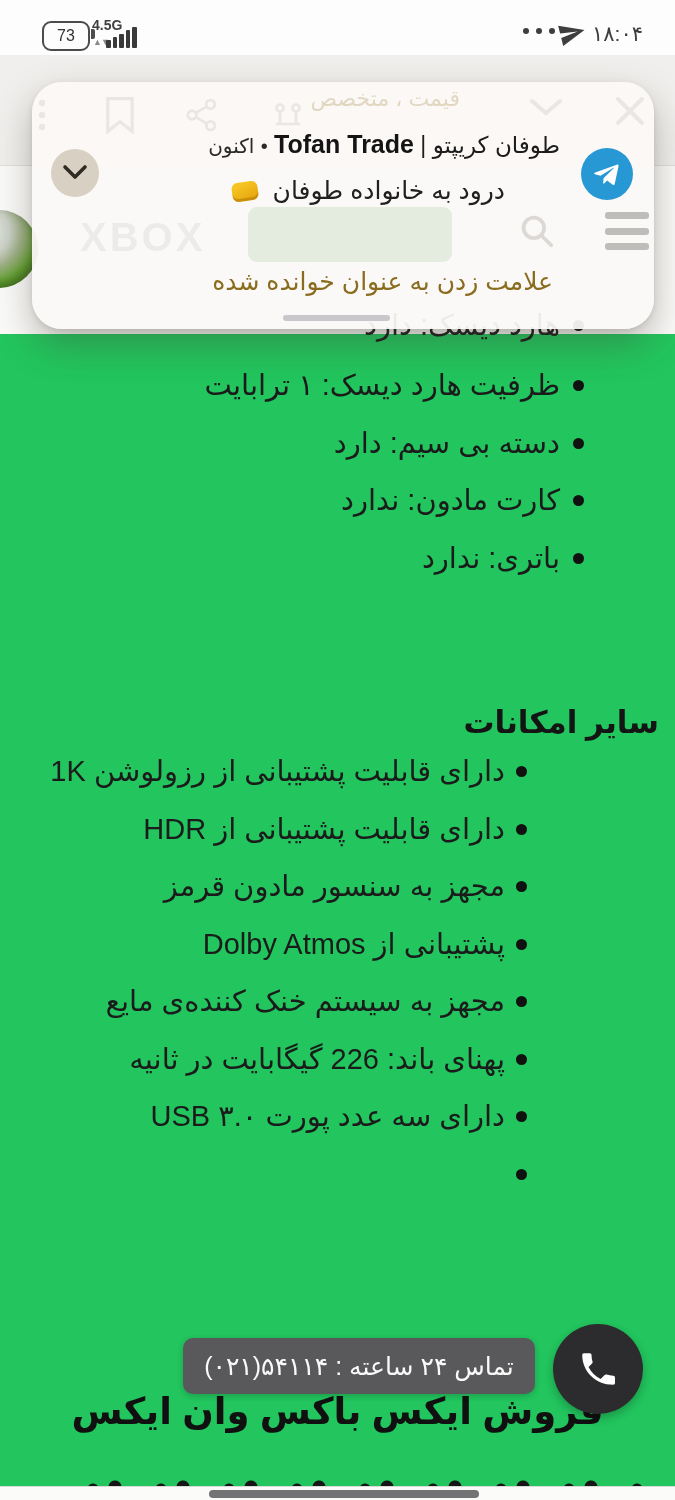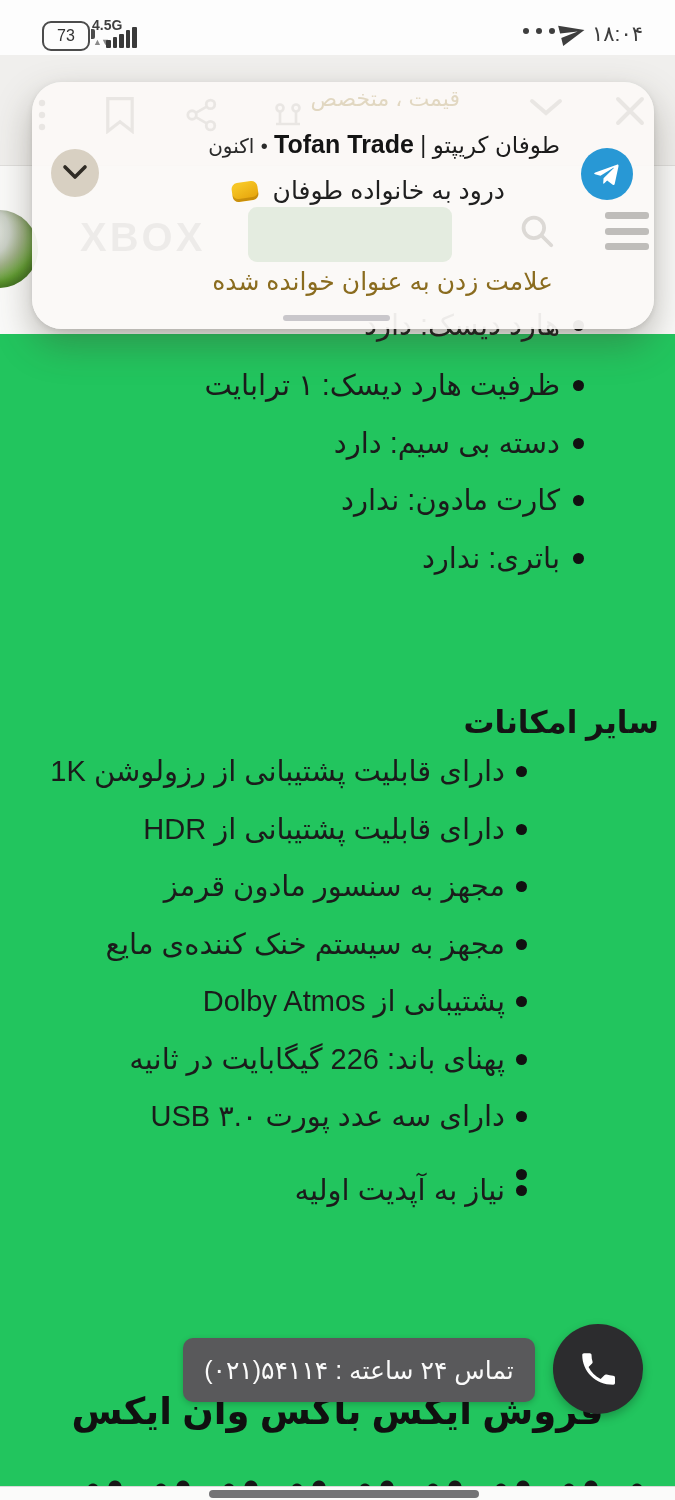--- a/index.html
+++ b/index.html
@@ -56,21 +56,21 @@
   .list{position:absolute;display:flex;flex-direction:column;align-items:flex-end;gap:16.5px;}
   #specs-list{right:115px;top:365px;z-index:3;justify-content:flex-end;}
   #specs-list .dot{right:-24px;}
   #features-list{right:170px;top:751px;z-index:3;}
   #features-list .dot{right:-22px;}
   .clipped-li{position:absolute;right:115px;top:305px;z-index:4;}
   .clipped-li .dot{right:-24px;}
   .section-title{position:absolute;right:16px;top:658px;direction:rtl;font-size:31px;line-height:42px;font-weight:bold;color:#141414;z-index:3;margin-top:44px;}
 
   
-  .call-banner{position:absolute;left:183px;top:1338px;width:352px;height:64px;border-radius:10px;background:#59595b;
+  .call-banner{position:absolute;left:183px;top:1338px;width:352px;height:56px;border-radius:10px;background:#59595b;
                display:flex;align-items:center;justify-content:center;z-index:4;box-shadow:0 2px 6px rgba(0,0,0,.2);}
   .call-banner span{direction:rtl;font-size:25px;color:#fafafa;white-space:nowrap;}
   .call-fab{position:absolute;left:553px;top:1324px;width:90px;height:90px;border-radius:50%;background:#2c2c2e;
             display:flex;align-items:center;justify-content:center;z-index:5;box-shadow:0 4px 10px rgba(0,0,0,.25);}
   .page-heading{position:absolute;left:0;top:1390px;width:675px;text-align:center;direction:rtl;font-size:37px;
                 font-weight:800;color:#101010;z-index:3;white-space:nowrap;}
   .cut-line{position:absolute;left:85px;top:1473px;width:558px;height:13px;overflow:hidden;z-index:3;}
   .cut-line .marks{width:100%;height:26px;border-radius:4px;
       background:
         radial-gradient(circle at 8px 16px,#161616 5px,transparent 6px),
@@ -198,26 +198,25 @@
       <div class="li"><span class="dot"></span><span>کارت مادون: ندارد</span></div>
       <div class="li"><span class="dot"></span><span>باتری: ندارد</span></div>
     </div>
 
   <div class="section-title">سایر امکانات</div>
 
   <div class="list" id="features-list">
       <div class="li"><span class="dot"></span><span>دارای قابلیت پشتیبانی از رزولوشن 1K</span></div>
       <div class="li"><span class="dot"></span><span>دارای قابلیت پشتیبانی از HDR</span></div>
       <div class="li"><span class="dot"></span><span>مجهز به سنسور مادون قرمز</span></div>
+      <div class="li"><span class="dot"></span><span>پشتیبانی از Dolby Atmos</span></div>
       <div class="li"><span class="dot"></span><span>مجهز به سیستم خنک کننده‌ی مایع</span></div>
-      <div class="li"><span class="dot"></span><span>پشتیبانی از Dolby Atmos</span></div>
       <div class="li"><span class="dot"></span><span>پهنای باند: 226 گیگابایت در ثانیه</span></div>
       <div class="li"><span class="dot"></span><span>دارای سه عدد پورت USB ۳.۰</span></div>
       <div class="li"><span class="dot"></span></div>
-      <div class="li"><span class="dot"></span><span>نیاز به آپدیت اولیه</span></div>
     </div>
 
   <div class="call-banner">
     <span>تماس ۲۴ ساعته : ۵۴۱۱۴(۰۲۱)</span>
   </div>
   <div class="call-fab">
     <svg width="42" height="42" viewBox="0 0 24 24">
         <path fill="#ffffff" d="M6.6 10.8c1.5 3 3.9 5.4 6.9 6.9l2.3-2.3c.3-.3.7-.4 1.1-.2 1.2.4 2.5.6 3.8.6.6 0 1 .4 1 1V20c0 .6-.4 1-1 1C10.6 21 3 13.4 3 4c0-.6.4-1 1-1h3.3c.6 0 1 .4 1 1 0 1.3.2 2.6.6 3.8.1.4 0 .8-.3 1.1l-2 1.9z"></path>
       </svg>
   </div>

